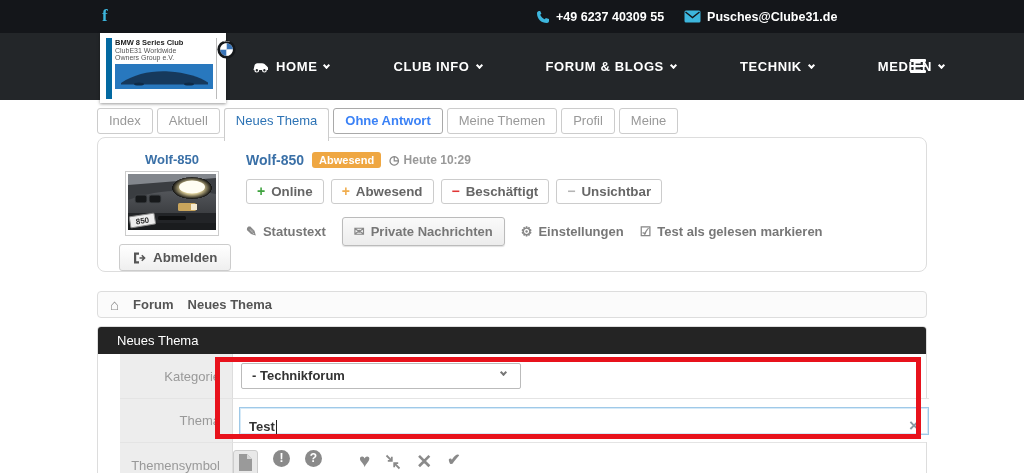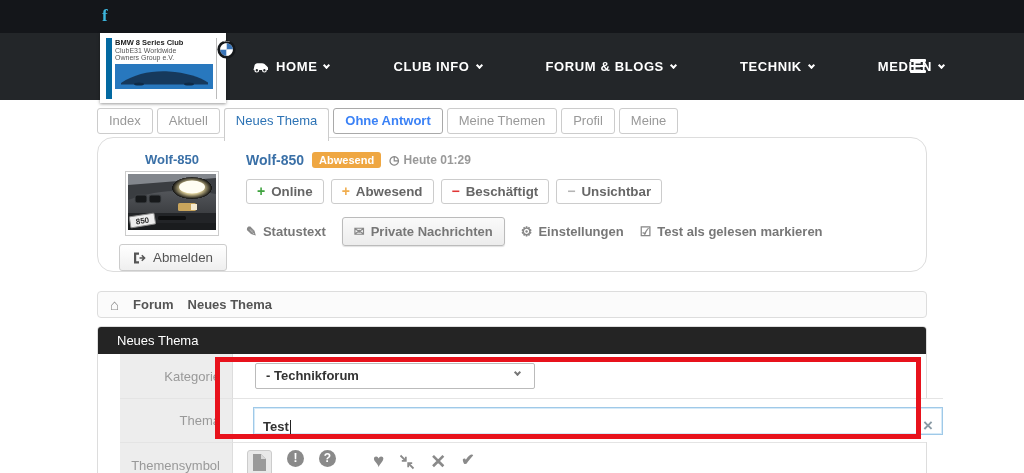--- a/index.html
+++ b/index.html
@@ -37,28 +37,28 @@
 
   
   .tabs { display:flex; gap:4px; margin-top:8px; position:relative; z-index:2; }
   .tab { border:1px solid #ccc; border-radius:3px; background:#fff; color:#999;
         padding:4px 11px 5px; cursor:pointer; white-space:nowrap; }
   .tab.active { color:#2d73b5; border-bottom:none; border-radius:3px 3px 0 0;
         padding-bottom:11px; margin-bottom:-7px; }
   .tab.highlight { color:#3b82f6; font-weight:bold; border-color:#a9a9a9; }
 
   
-  .panel { margin-top:3px; border:1px solid #ddd; border-radius:16px; background:#fff;
+  .panel { margin-top:3px; border:1px solid #ddd; border-radius:8px; background:#fff;
         height:135px; display:flex; position:relative; }
   .pleft { width:148px; display:flex; flex-direction:column; align-items:center; padding-top:14px; }
   .uname { color:#3a70a7; font-weight:bold; cursor:pointer; }
   .avatar { margin-top:4px; border:1px solid #ccc; background:#fff; padding:2px; cursor:pointer; }
   .logout-btn { margin-top:8px; align-self:flex-start; margin-left:21px; display:flex; align-items:center; gap:7px;
         border:1px solid #ccc; border-radius:3px; background:linear-gradient(#fff,#efefef);
-        padding:5px 13px; font-weight:normal; color:#555; cursor:pointer; }
+        padding:5px 13px; font-weight:bold; color:#555; cursor:pointer; }
   .pright { flex:1; padding-top:14px; }
   .urow1 { display:flex; align-items:center; gap:8px; }
   .uname-big { color:#3a70a7; font-weight:bold; font-size:14px; cursor:pointer; }
   .badge { background:#efa742; color:#fff; font-size:11px; font-weight:bold;
         padding:2px 7px; border-radius:3px; }
   .seen { color:#999; font-weight:bold; font-size:12px; display:flex; align-items:center; gap:4px; }
   .urow2 { display:flex; gap:7px; margin-top:11px; }
   .stat-btn { display:flex; align-items:center; gap:6px; border:1px solid #ccc; border-radius:3px;
         background:#fff; padding:3px 10px 4px; font-weight:bold; color:#666; cursor:pointer; }
   .sym { font-weight:bold; font-size:14px; }
@@ -76,21 +76,21 @@
   .crumb { cursor:pointer; }
 
   
   .formbox { margin-top:8px; border:1px solid #ddd; border-radius:4px 4px 0 0; position:relative; height:160px; }
   .form-head { height:27px; background:#242424; border-radius:3px 3px 0 0; color:#fff;
         line-height:27px; padding-left:19px; }
   .frow { display:grid; grid-template-columns:113px 1fr; height:44px;margin-left:22px; }
   .flabel { background:#ededed; border-right:1px solid #ddd; color:#999; text-align:right;
         padding-right:12px; display:flex; align-items:center; justify-content:flex-end; }
   .frow + .frow .flabel, .frow + .frow .fcontent { border-top:1px solid #e4e4e4; }
-  .fcontent { background:#fff; display:flex; align-items:center; padding-left:14px; }
+  .fcontent { background:#fff; display:flex; align-items:center; }
   .red-annot { position:absolute; left:117px; top:30px; width:706px; height:82px;
         border:5px solid #e8121c; z-index:3; pointer-events:none; }
   .select { position:relative; width:280px; height:26px; border:1px solid #bbb; border-radius:2px;
         background:#fff; font-weight:bold; color:#333; line-height:24px; padding-left:10px; cursor:pointer; }
   .select .chev { border-color:#777; position:absolute; right:14px; top:9px; }
   .txtinput { width:690px; height:28px; border:1px solid #9fc9e8; box-shadow:0 0 0 1px #d6eaf8 inset;
         background:#fff; display:flex; align-items:flex-end; padding:0 9px; font-weight:bold; color:#333; cursor:text; }
   .caret { width:1px; height:14px; background:#222; margin-left:1px; }
   .clear-x { margin-left:auto; color:#8a9aa5; font-size:17px; cursor:pointer; line-height:1; }
   .iconrow { display:flex; align-items:center; gap:15px; color:#8a8a8a; }
@@ -100,20 +100,35 @@
   .tic { cursor:pointer; }
   .heart { font-size:19px; margin-left:22px; }
   .times { font-size:19px; font-weight:bold; }
   .checkg { font-size:16px; font-weight:bold; }
 </style>
 </head>
 <body>
 
 <div class="topbar">
   <span class="fb">f</span>
+  <div class="contacts">
+    <span class="contact">
+      <svg width="14" height="14" viewBox="0 0 14 14">
+        <path d="M3,1 C2,1 1,2 1,3 c0,6 4,10 10,10 1,0 2,-1 2,-2 l0,-2 -3.2,-1 -1,1.2 C6.6,8.4 5.2,7 4.2,4.8 l1.2,-1 L4.2,1 Z" fill="#3db6dd"></path>
+      </svg>
+      <span>+49 6237 40309 55</span>
+    </span>
+    <span class="contact">
+      <svg width="17" height="13" viewBox="0 0 17 13">
+        <rect x="0.5" y="0.5" width="16" height="12" rx="1.5" fill="#3db6dd"></rect>
+        <polyline points="1.5,2 8.5,7.5 15.5,2" fill="none" stroke="#14161a" stroke-width="1.4"></polyline>
+      </svg>
+      <span>Pusches@Clube31.de</span>
+    </span>
+  </div>
 </div>
 
 <div class="navbar">
   <div class="logo">
     <div class="logo-left">
       <div class="logo-l1">BMW 8 Series Club</div>
       <div class="logo-l2">ClubE31 Worldwide</div>
       <div class="logo-l2">Owners Group e.V.</div>
       <svg class="logo-car" width="98" height="25" viewBox="0 0 98 25">
         <rect x="0" y="0" width="98" height="25" fill="#2878be"></rect>
@@ -223,21 +238,21 @@
         <span>Abmelden</span>
       </button>
     </div>
 
     <div class="pright">
       <div class="urow1">
         <span class="uname-big">Wolf-850</span>
         <span class="badge">Abwesend</span>
         <span class="seen">
           <span class="gicon">◷</span>
-          <span>Heute 01:29</span>
+          <span>Heute 10:29</span>
         </span>
       </div>
       <div class="urow2">
         <button class="stat-btn">
           <span class="sym sym0">+</span>
           <span>Online</span>
         </button>
         <button class="stat-btn">
           <span class="sym sym1">+</span>
           <span>Abwesend</span>

